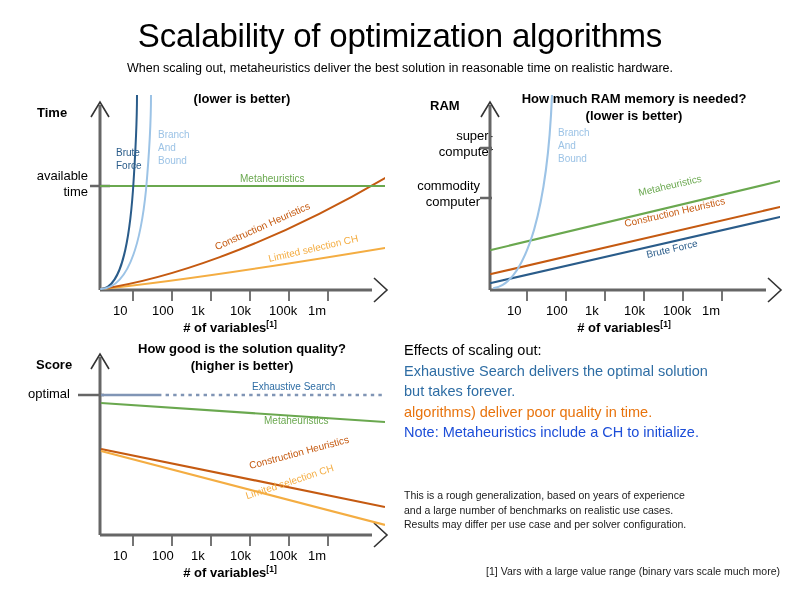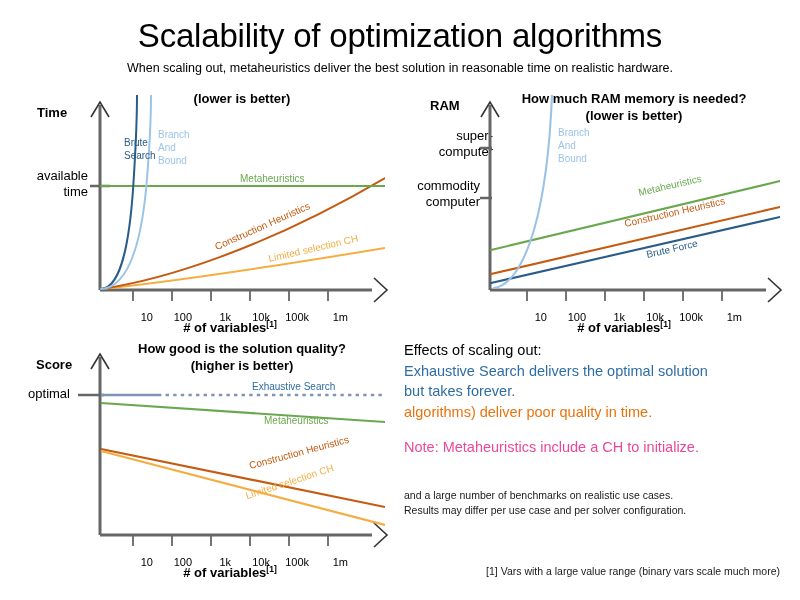--- a/index.html
+++ b/index.html
@@ -72,24 +72,23 @@
     position: absolute;
     font-size: 13px;
     line-height: 16px;
     text-align: right;
     white-space: nowrap;
   }
 
   
   .xtick-label {
     position: absolute;
-    font-size: 11px;
-    text-align: right;
-    white-space: nowrap;
-    margin-top: 8px;
+    font-size: 13px;
+    text-align: left;
+    white-space: nowrap;
   }
   .xaxis-title {
     position: absolute;
     font-size: 13px;
     font-weight: bold;
     text-align: center;
     white-space: nowrap;
   }
   .xaxis-title sup { font-size: 8.5px; }
 
@@ -105,21 +104,21 @@
   
   #notes-big { position: absolute; left: 0; top: 0; width: 376px; }
   .note-line {
     font-size: 14.5px;
     line-height: 20.5px;
     white-space: nowrap;
   }
   .note-blue   { color: #2e6da4; }
   .note-orange { color: #e8730c; }
   .note-green-b{ color: #3f8f1e; font-weight: bold; }
-  .note-green  { color: #ec4899; margin-top: 15px; }
+  .note-green  { color: #1d4ed8; }
   .note-black  { color: #000000; }
 
   #notes-small {
     position: absolute;
     left: 0; top: 148px;
     width: 376px;
   }
   .small-line {
     font-size: 10.5px;
     line-height: 14.5px;
@@ -186,23 +185,23 @@
       <path d="M89,199 C150,190 250,160 373,88" stroke="#c55a11" stroke-width="2"></path>
 
       <path d="M89,96 L373,96" stroke="#6aa84f" stroke-width="2.2"></path>
 
       <path d="M89,199 C105,198 116,170 121,100 C124,55 125,25 125,5" stroke="#2a5c8a" stroke-width="2"></path>
 
       <path d="M89,199 C110,198 127,170 134,100 C138,55 139,25 139,5" stroke="#9cc3e6" stroke-width="2"></path>
     </g>
   </svg>
 
-  <div class="series-label" style="left:104px; top:46px; color:#2a5c8a;margin-left:8px;">
+  <div class="series-label" style="left:104px; top:56px; color:#2a5c8a;">
     <div>Brute</div>
-    <div>Search</div>
+    <div>Force</div>
   </div>
   <div class="series-label" style="left:146px; top:38px; color:#9cc3e6;">
     <div>Branch</div>
     <div>And</div>
     <div>Bound</div>
   </div>
   <div class="series-label" style="left:228px; top:82px; color:#6aa84f;">Metaheuristics</div>
   <div class="series-label" style="left:206px; top:150px; color:#c55a11; transform:rotate(-24deg);">Construction Heuristics</div>
   <div class="series-label" style="left:258px; top:162px; color:#f4ad42; transform:rotate(-13deg);">Limited selection CH</div>
 
@@ -363,20 +362,21 @@
 
   <div id="notes-big">
     <div class="note-line note-black">Effects of scaling out:</div>
     <div class="note-line note-blue">Exhaustive Search delivers the optimal solution</div>
     <div class="note-line note-blue">but takes forever.</div>
     <div class="note-line note-orange">algorithms) deliver poor quality in time.</div>
     <div class="note-line note-green">Note: Metaheuristics include a CH to initialize.</div>
   </div>
 
   <div id="notes-small">
+    <div class="small-line">This is a rough generalization, based on years of experience</div>
     <div class="small-line">and a large number of benchmarks on realistic use cases.</div>
     <div class="small-line">Results may differ per use case and per solver configuration.</div>
   </div>
 
   <div id="notes-footnote">
     <div class="small-line">[1] Vars with a large value range (binary vars scale much more)</div>
   </div>
 </div>
 
 </body></html>

